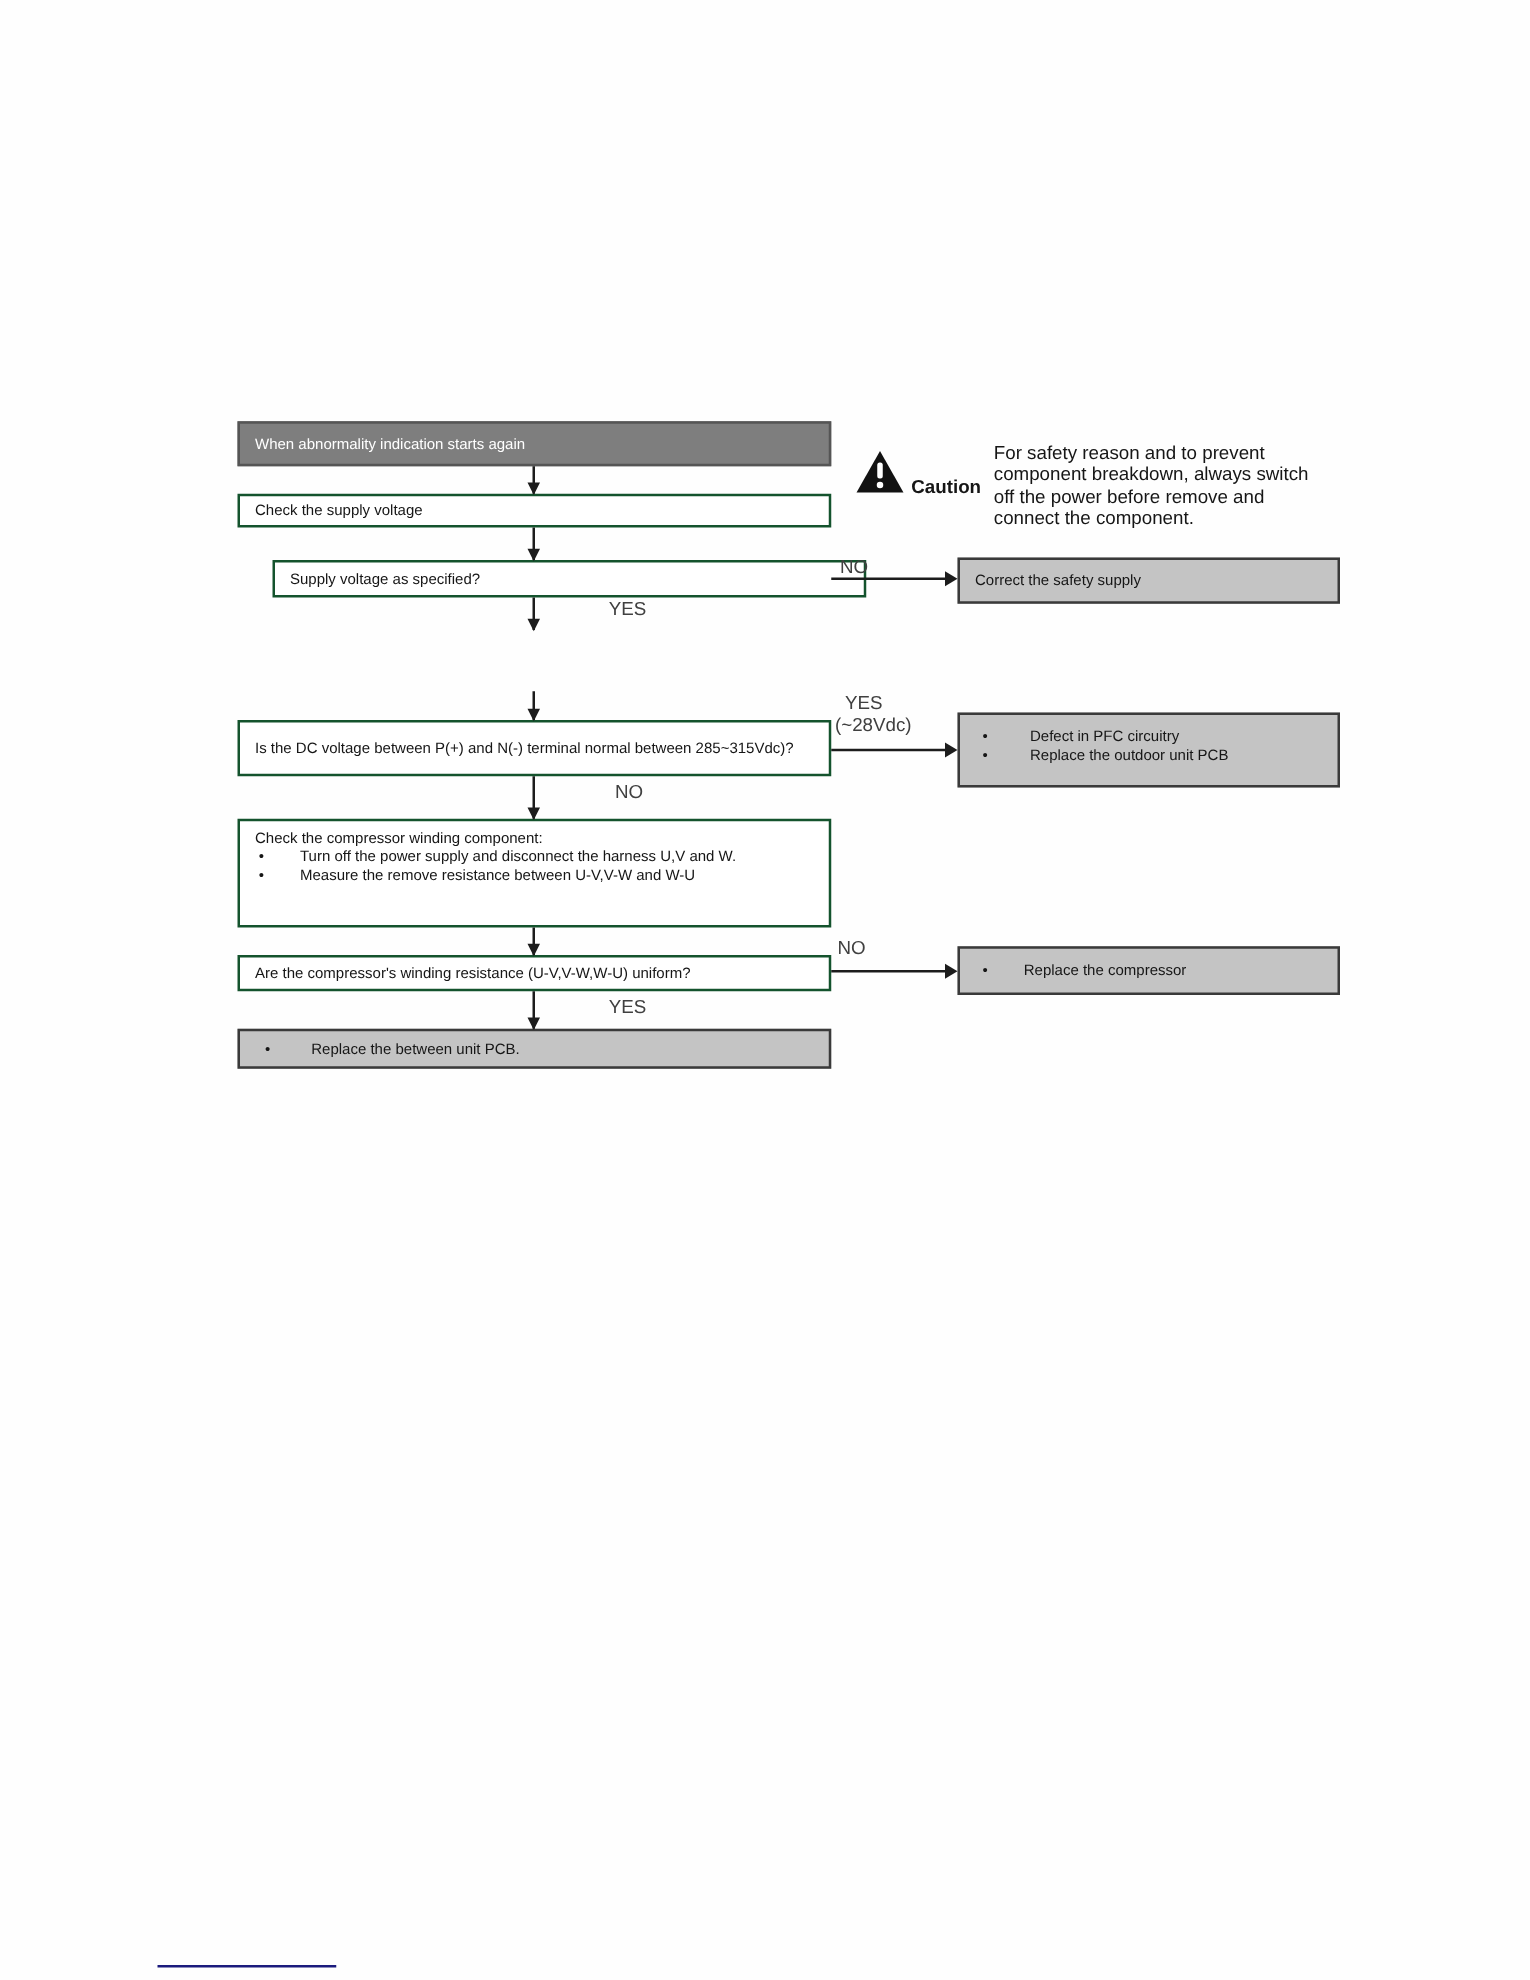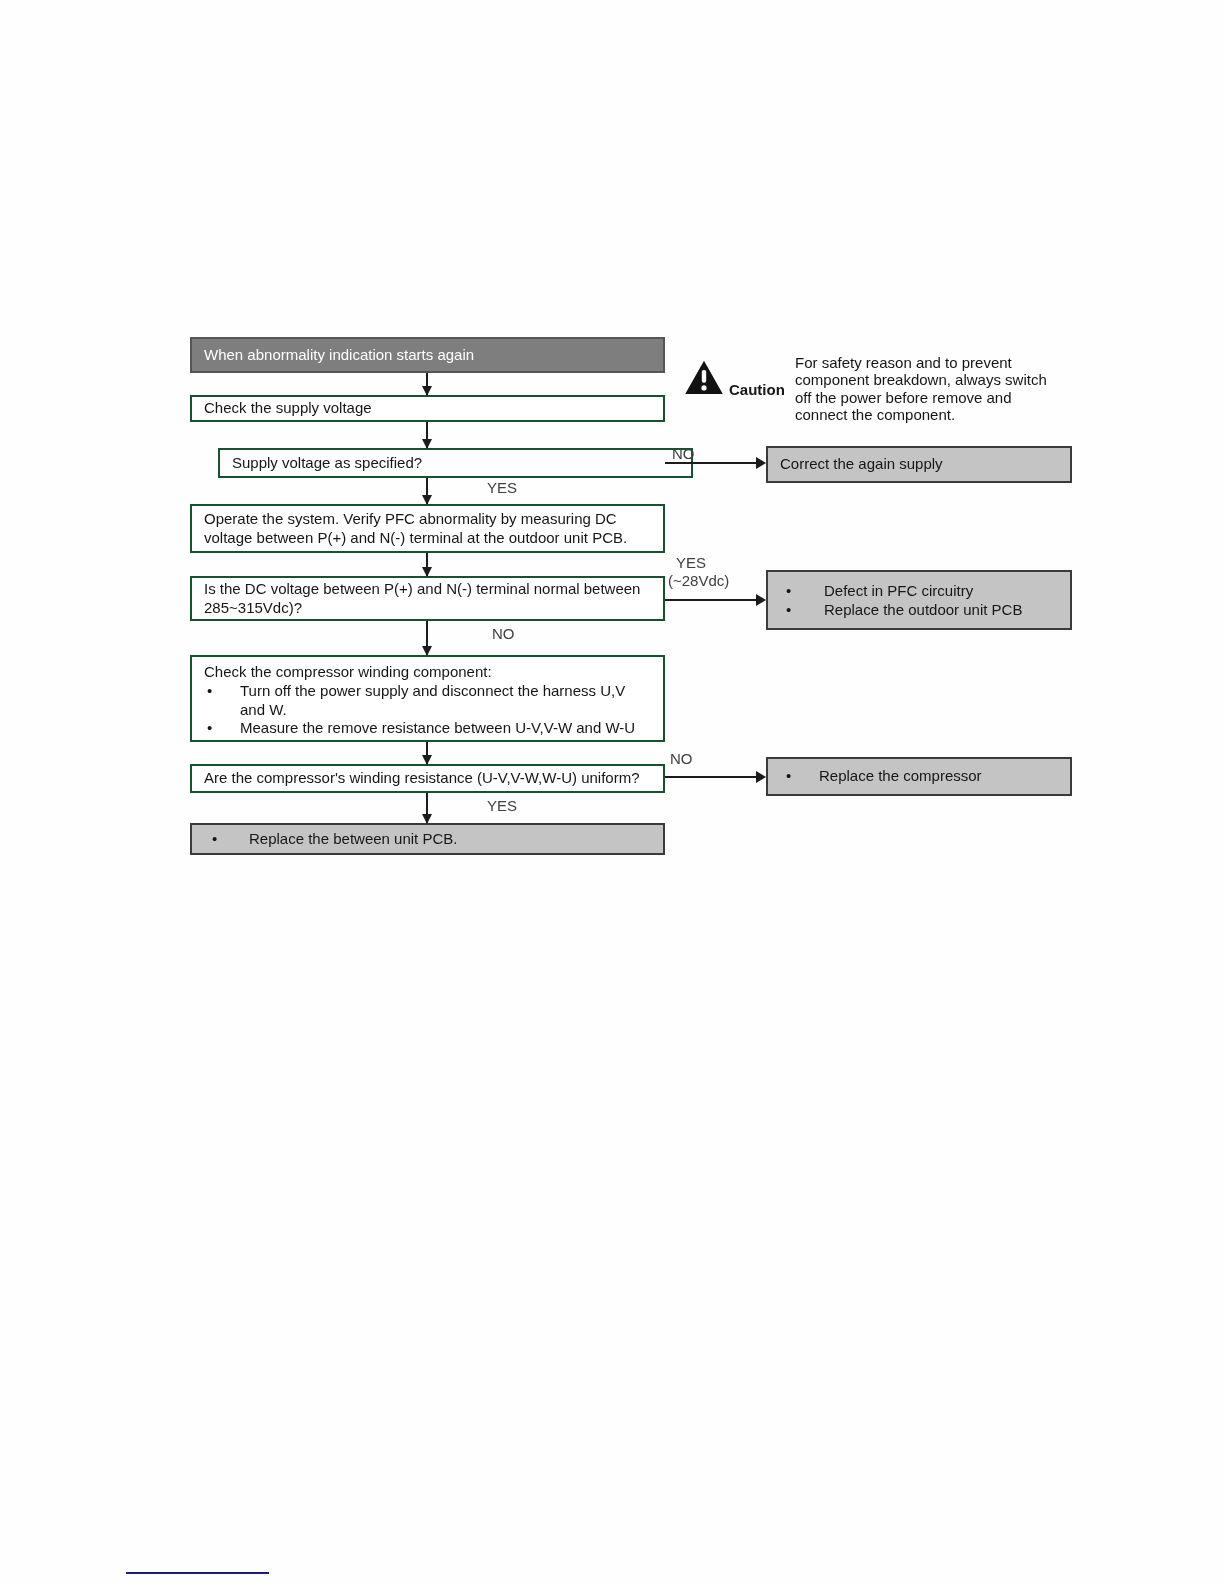--- a/index.html
+++ b/index.html
@@ -15,21 +15,21 @@
   .box {
     position: absolute;
     left: 190px;
     width: 475px;
     box-sizing: border-box;
     border: 2px solid #14532d;
     background: #ffffff;
     display: flex;
     align-items: center;
     padding: 3px 12px;
-    font-size: 15px;
+    font-size: 12px;
     line-height: 1.25;
   }
   .box.block { display: block; padding-top: 6px; }
   .start {
     background: #7e7e7e;
     border-color: #555555;
     color: #ffffff;
   }
   .gray {
     background: #c4c4c4;
@@ -132,21 +132,20 @@
   </div>
   <div class="caution-label">Caution</div>
   <div class="caution-text">For safety reason and to prevent component breakdown, always switch off the power before remove and connect the component.</div>
 
   <div class="box start" style="top:337px;height:36px;">When abnormality indication starts again</div>
 
   <div class="box" style="top:395px;height:27px;">Check the supply voltage</div>
 
   <div class="box" style="top:448px;height:30px;margin-left:28px;">Supply voltage as specified?</div>
 
-  <div class="box" style="top:504px;height:49px;">Operate the system. Verify PFC abnormality by measuring DC voltage between P(+) and N(-) terminal at the outdoor unit PCB.</div>
 
   <div class="box" style="top:576px;height:45px;">Is the DC voltage between P(+) and N(-) terminal normal between 285~315Vdc)?</div>
 
   <div class="box block" style="top:655px;height:87px;">
     <div>Check the compressor winding component:</div>
     <div class="bullet-row">
       <span class="dot">•</span>
       <span class="btxt">Turn off the power supply and disconnect the harness U,V and W.</span>
     </div>
     <div class="bullet-row">
@@ -157,21 +156,21 @@
 
   <div class="box" style="top:764px;height:29px;">Are the compressor's winding resistance (U-V,V-W,W-U) uniform?</div>
 
   <div class="box gray" style="top:823px;height:32px;padding-left:0;">
     <div class="bullet-row" style="width:100%;">
       <span class="dot" style="width:57px;padding-left:20px;">•</span>
       <span class="btxt">Replace the between unit PCB.</span>
     </div>
   </div>
 
-  <div class="box gray right-col" style="top:446px;height:37px;">Correct the again supply</div>
+  <div class="box gray right-col" style="top:446px;height:37px;">Correct the safety supply</div>
 
   <div class="box gray right-col block" style="top:570px;height:60px;padding-top:10px;">
     <div class="bullet-row">
       <span class="dot" style="padding-left:6px;width:44px;">•</span>
       <span class="btxt">Defect in PFC circuitry</span>
     </div>
     <div class="bullet-row">
       <span class="dot" style="padding-left:6px;width:44px;">•</span>
       <span class="btxt">Replace the outdoor unit PCB</span>
     </div>

